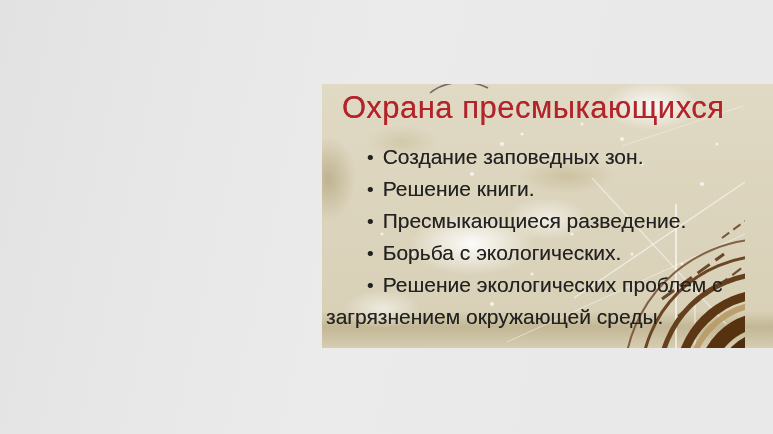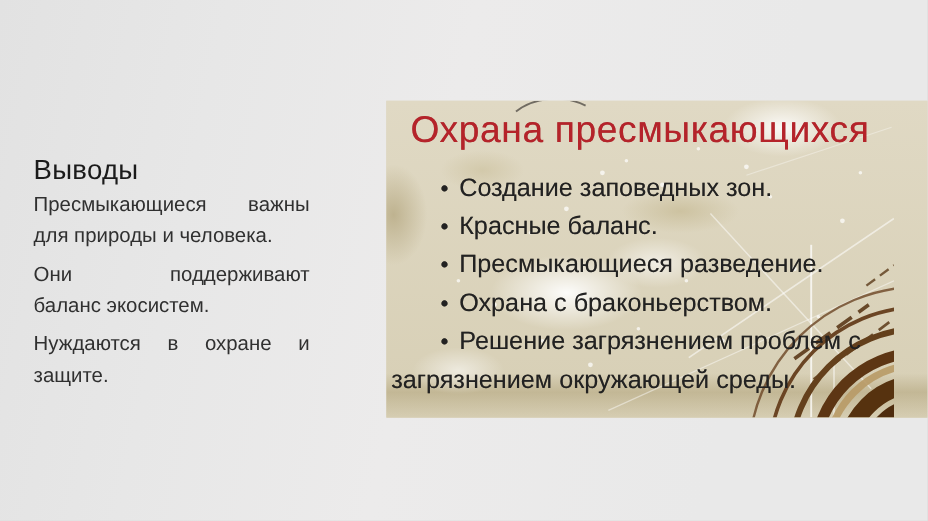--- a/index.html
+++ b/index.html
@@ -43,35 +43,20 @@
     text-shadow:0 0 .5px rgba(30,25,15,.45);}
   .brow{line-height:31px;white-space:nowrap;padding-left:1px;margin-left:40px;}
   .dot{display:inline-block;margin-right:9px;font-size:19px;}
   .bcont{line-height:31px;white-space:nowrap;}
 </style>
 </head>
 <body>
 
 <div class="slide">
 
-  <section class="left">
-    <h1>Выводы</h1>
-    <p class="para">
-      <span class="l just">Пресмыкающиеся важны</span>
-      <span class="l">для природы и человека.</span>
-    </p>
-    <p class="para">
-      <span class="l just">Они поддерживают</span>
-      <span class="l">баланс экосистем.</span>
-    </p>
-    <p class="para">
-      <span class="l just">Нуждаются в охране и</span>
-      <span class="l">защите.</span>
-    </p>
-  </section>
 
   <figure class="photo" style="margin:0;">
     <svg class="decor" width="423" height="264" viewBox="0 0 423 264">
 
       <path d="M108,9 A44,32 0 0 1 166,4" stroke="#55504a" stroke-width="1.6" fill="none" opacity=".8"></path>
 
       <g stroke="#ffffff">
         <line x1="252" y1="214" x2="423" y2="98" stroke-width="1.4" opacity=".55"></line>
         <line x1="270" y1="94" x2="404" y2="240" stroke-width="1.2" opacity=".5"></line>
         <line x1="354" y1="120" x2="354" y2="264" stroke-width="1.6" opacity=".75"></line>
@@ -120,28 +105,28 @@
       </g>
     </svg>
 
     <div class="ptitle">Охрана пресмыкающихся</div>
 
     <div class="bullets">
       <div class="brow">
         <span class="dot">•</span><span>Создание заповедных зон.</span>
       </div>
       <div class="brow">
-        <span class="dot">•</span><span>Красные баланс.</span>
+        <span class="dot">•</span><span>Решение книги.</span>
       </div>
       <div class="brow">
         <span class="dot">•</span><span>Пресмыкающиеся разведение.</span>
       </div>
       <div class="brow">
-        <span class="dot">•</span><span>Охрана с браконьерством.</span>
+        <span class="dot">•</span><span>Борьба с экологических.</span>
       </div>
       <div class="brow">
-        <span class="dot">•</span><span>Решение загрязнением проблем с</span>
+        <span class="dot">•</span><span>Решение экологических проблем с</span>
       </div>
       <div class="bcont">загрязнением окружающей среды.</div>
     </div>
   </figure>
 
 </div>
 
 </body></html>

